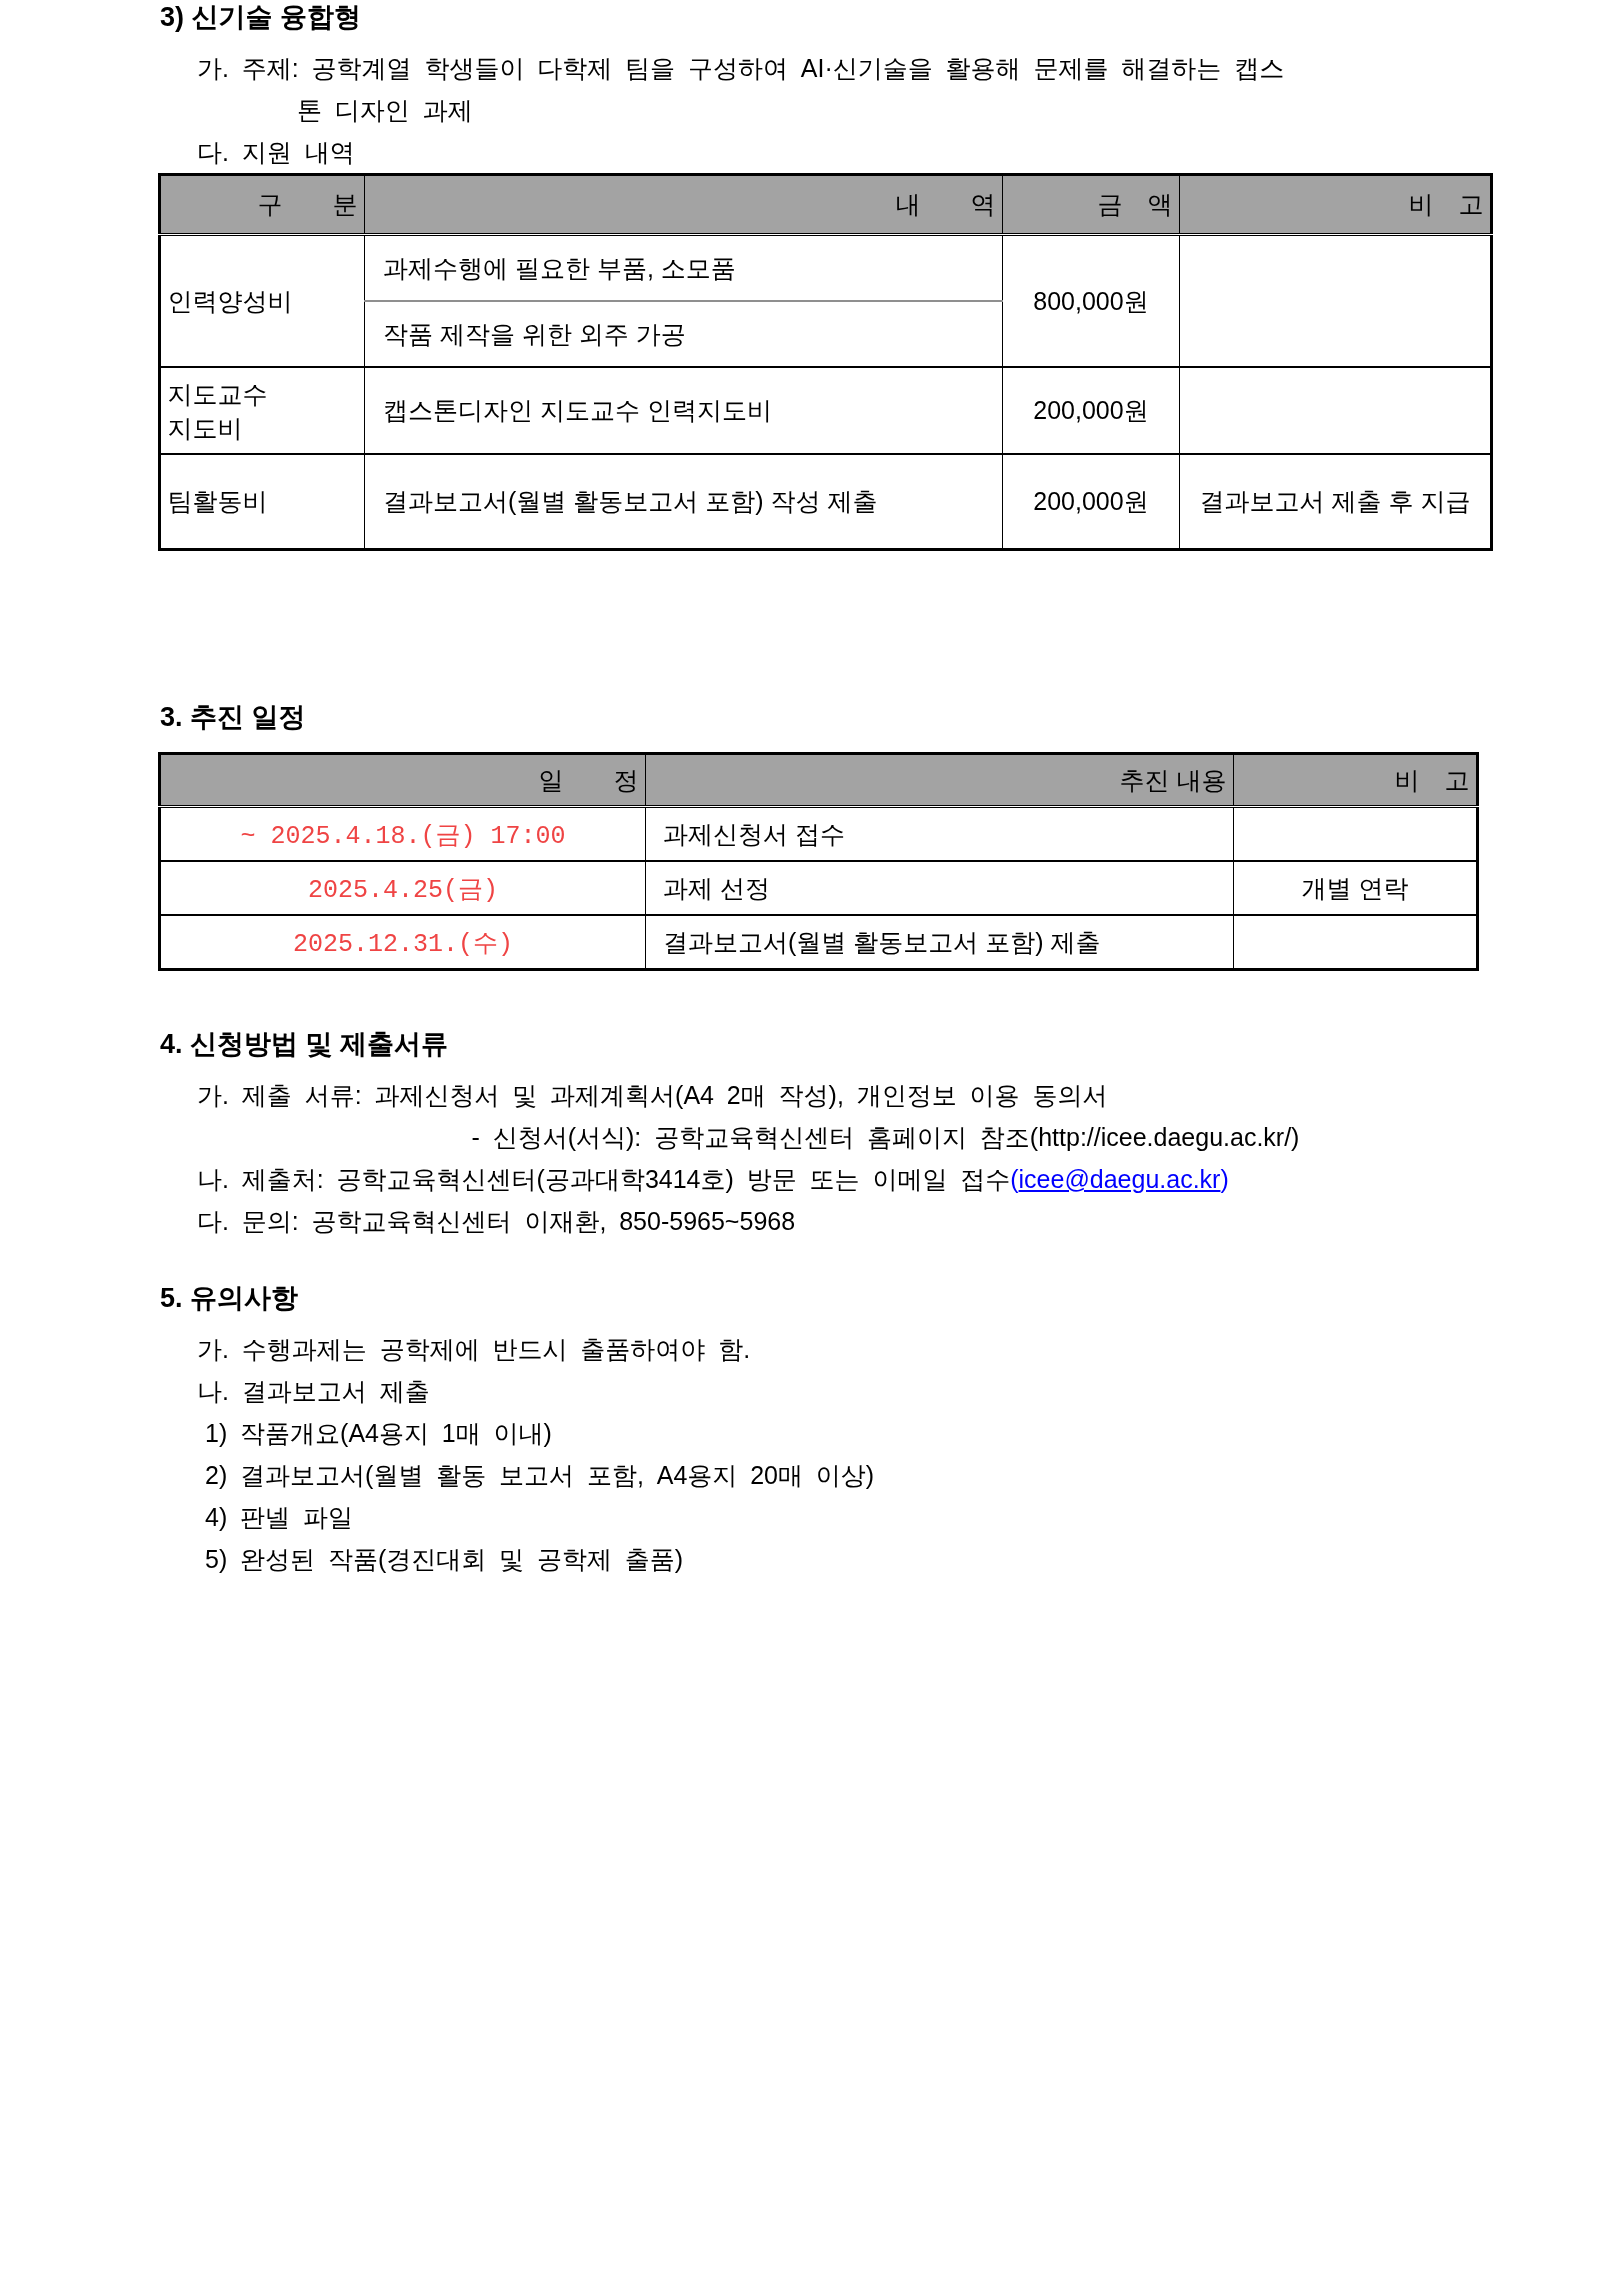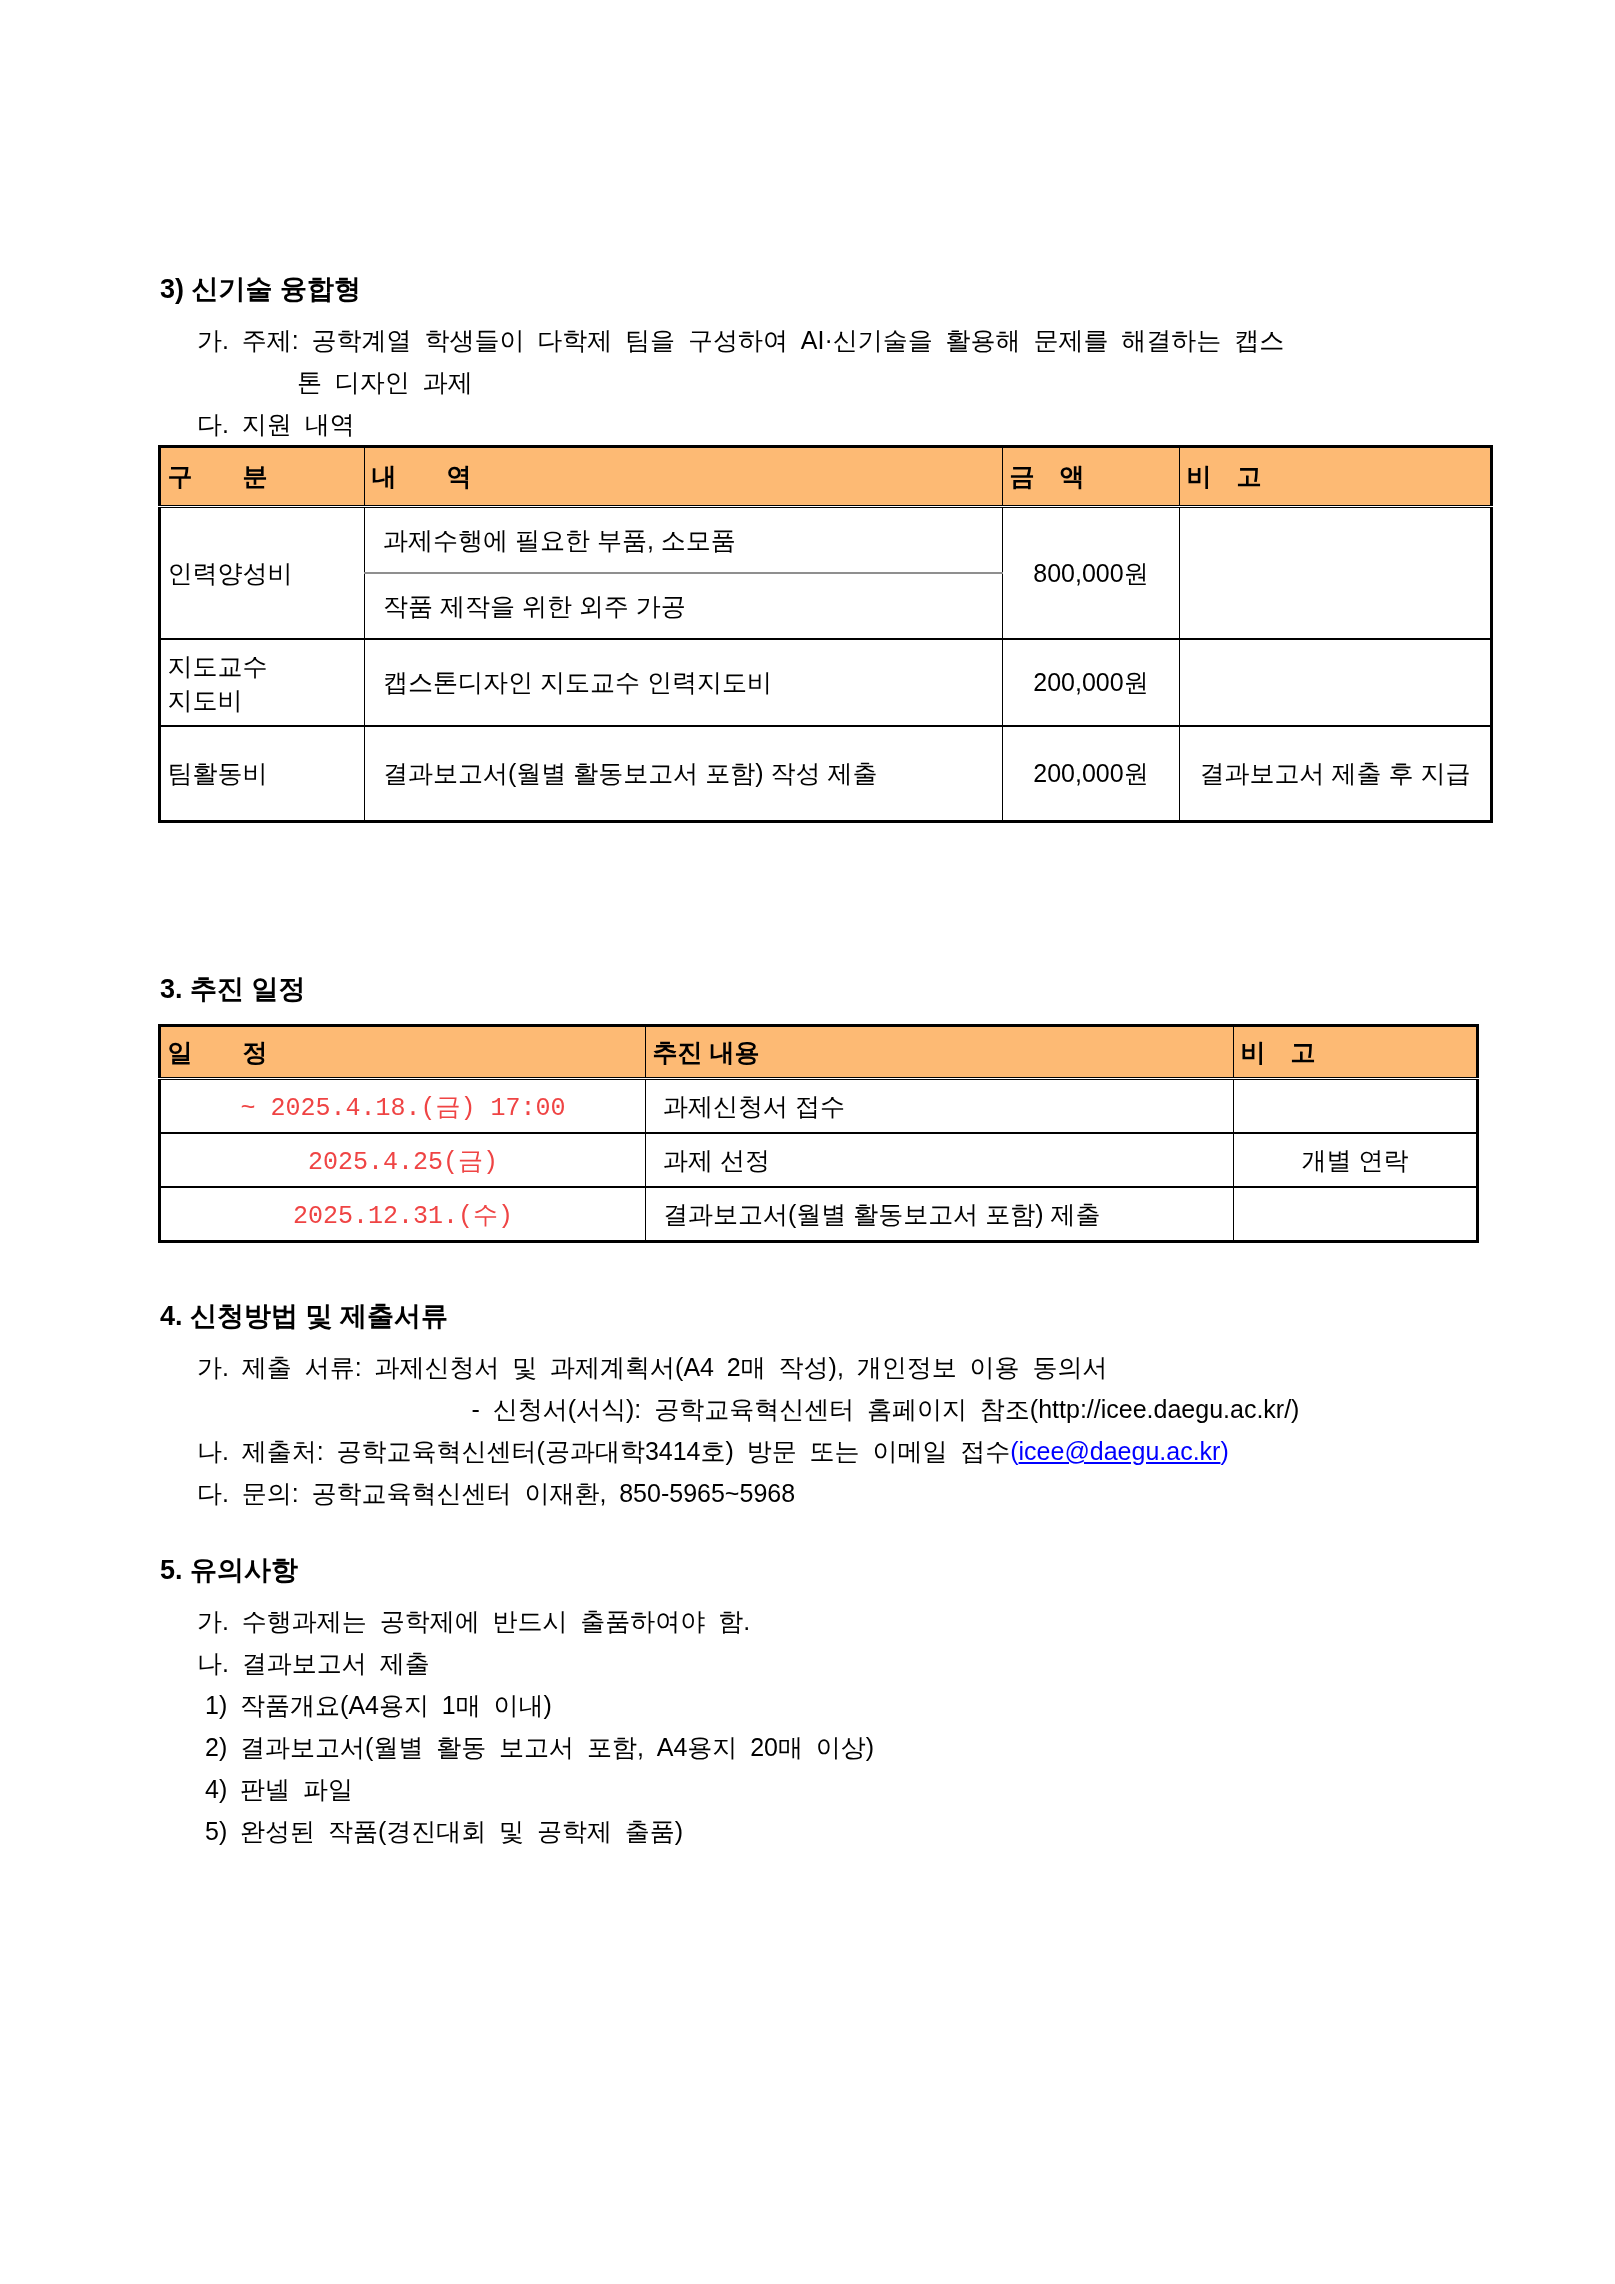--- a/index.html
+++ b/index.html
@@ -2,21 +2,20 @@
 <html style="font-size:10.4px"><head>
 <meta charset="utf-8">
 <style>
   html,body { margin:0; padding:0; background:#ffffff; }
   .page {
     position: relative;
     width: 1552px;
     height: 2284px;
     background: #ffffff;
     box-sizing: border-box;
-    padding-top: 272px;
     font-family: "Liberation Sans", "DejaVu Sans", sans-serif;
     font-size: 25px;
     color: #000000;
     overflow: hidden;
   }
   .h {
     font-size: 27px;
     font-weight: bold;
     line-height: 34px;
     margin: 0 0 0 160px;
@@ -39,23 +38,23 @@
     margin-left: 158px;
   }
   .tbl th, .tbl td {
     border-left: 1.3px solid #000;
     border-right: 1.3px solid #000;
     vertical-align: middle;
     padding: 0 6.5px;
     overflow: hidden;
   }
   .tbl th {
-    background: #fdba74;
-    font-weight: bold;
-    text-align: left;
+    background: #a3a3a3;
+    font-weight: normal;
+    text-align: right;
     border-bottom: 3.9px double #000;
   }
   
   .t1 { width: 1333px; }
   .t1 .hrow th { height: 57px; }
   .t1 .r1a td { height: 64px; }
   .t1 .r1b td { height: 64px; }
   .t1 .r2 td { height: 85px; }
   .t1 .r3 td { height: 93px; }
   .t1 .r2 td, .t1 .r3 td { border-top: 2px solid #000; }

